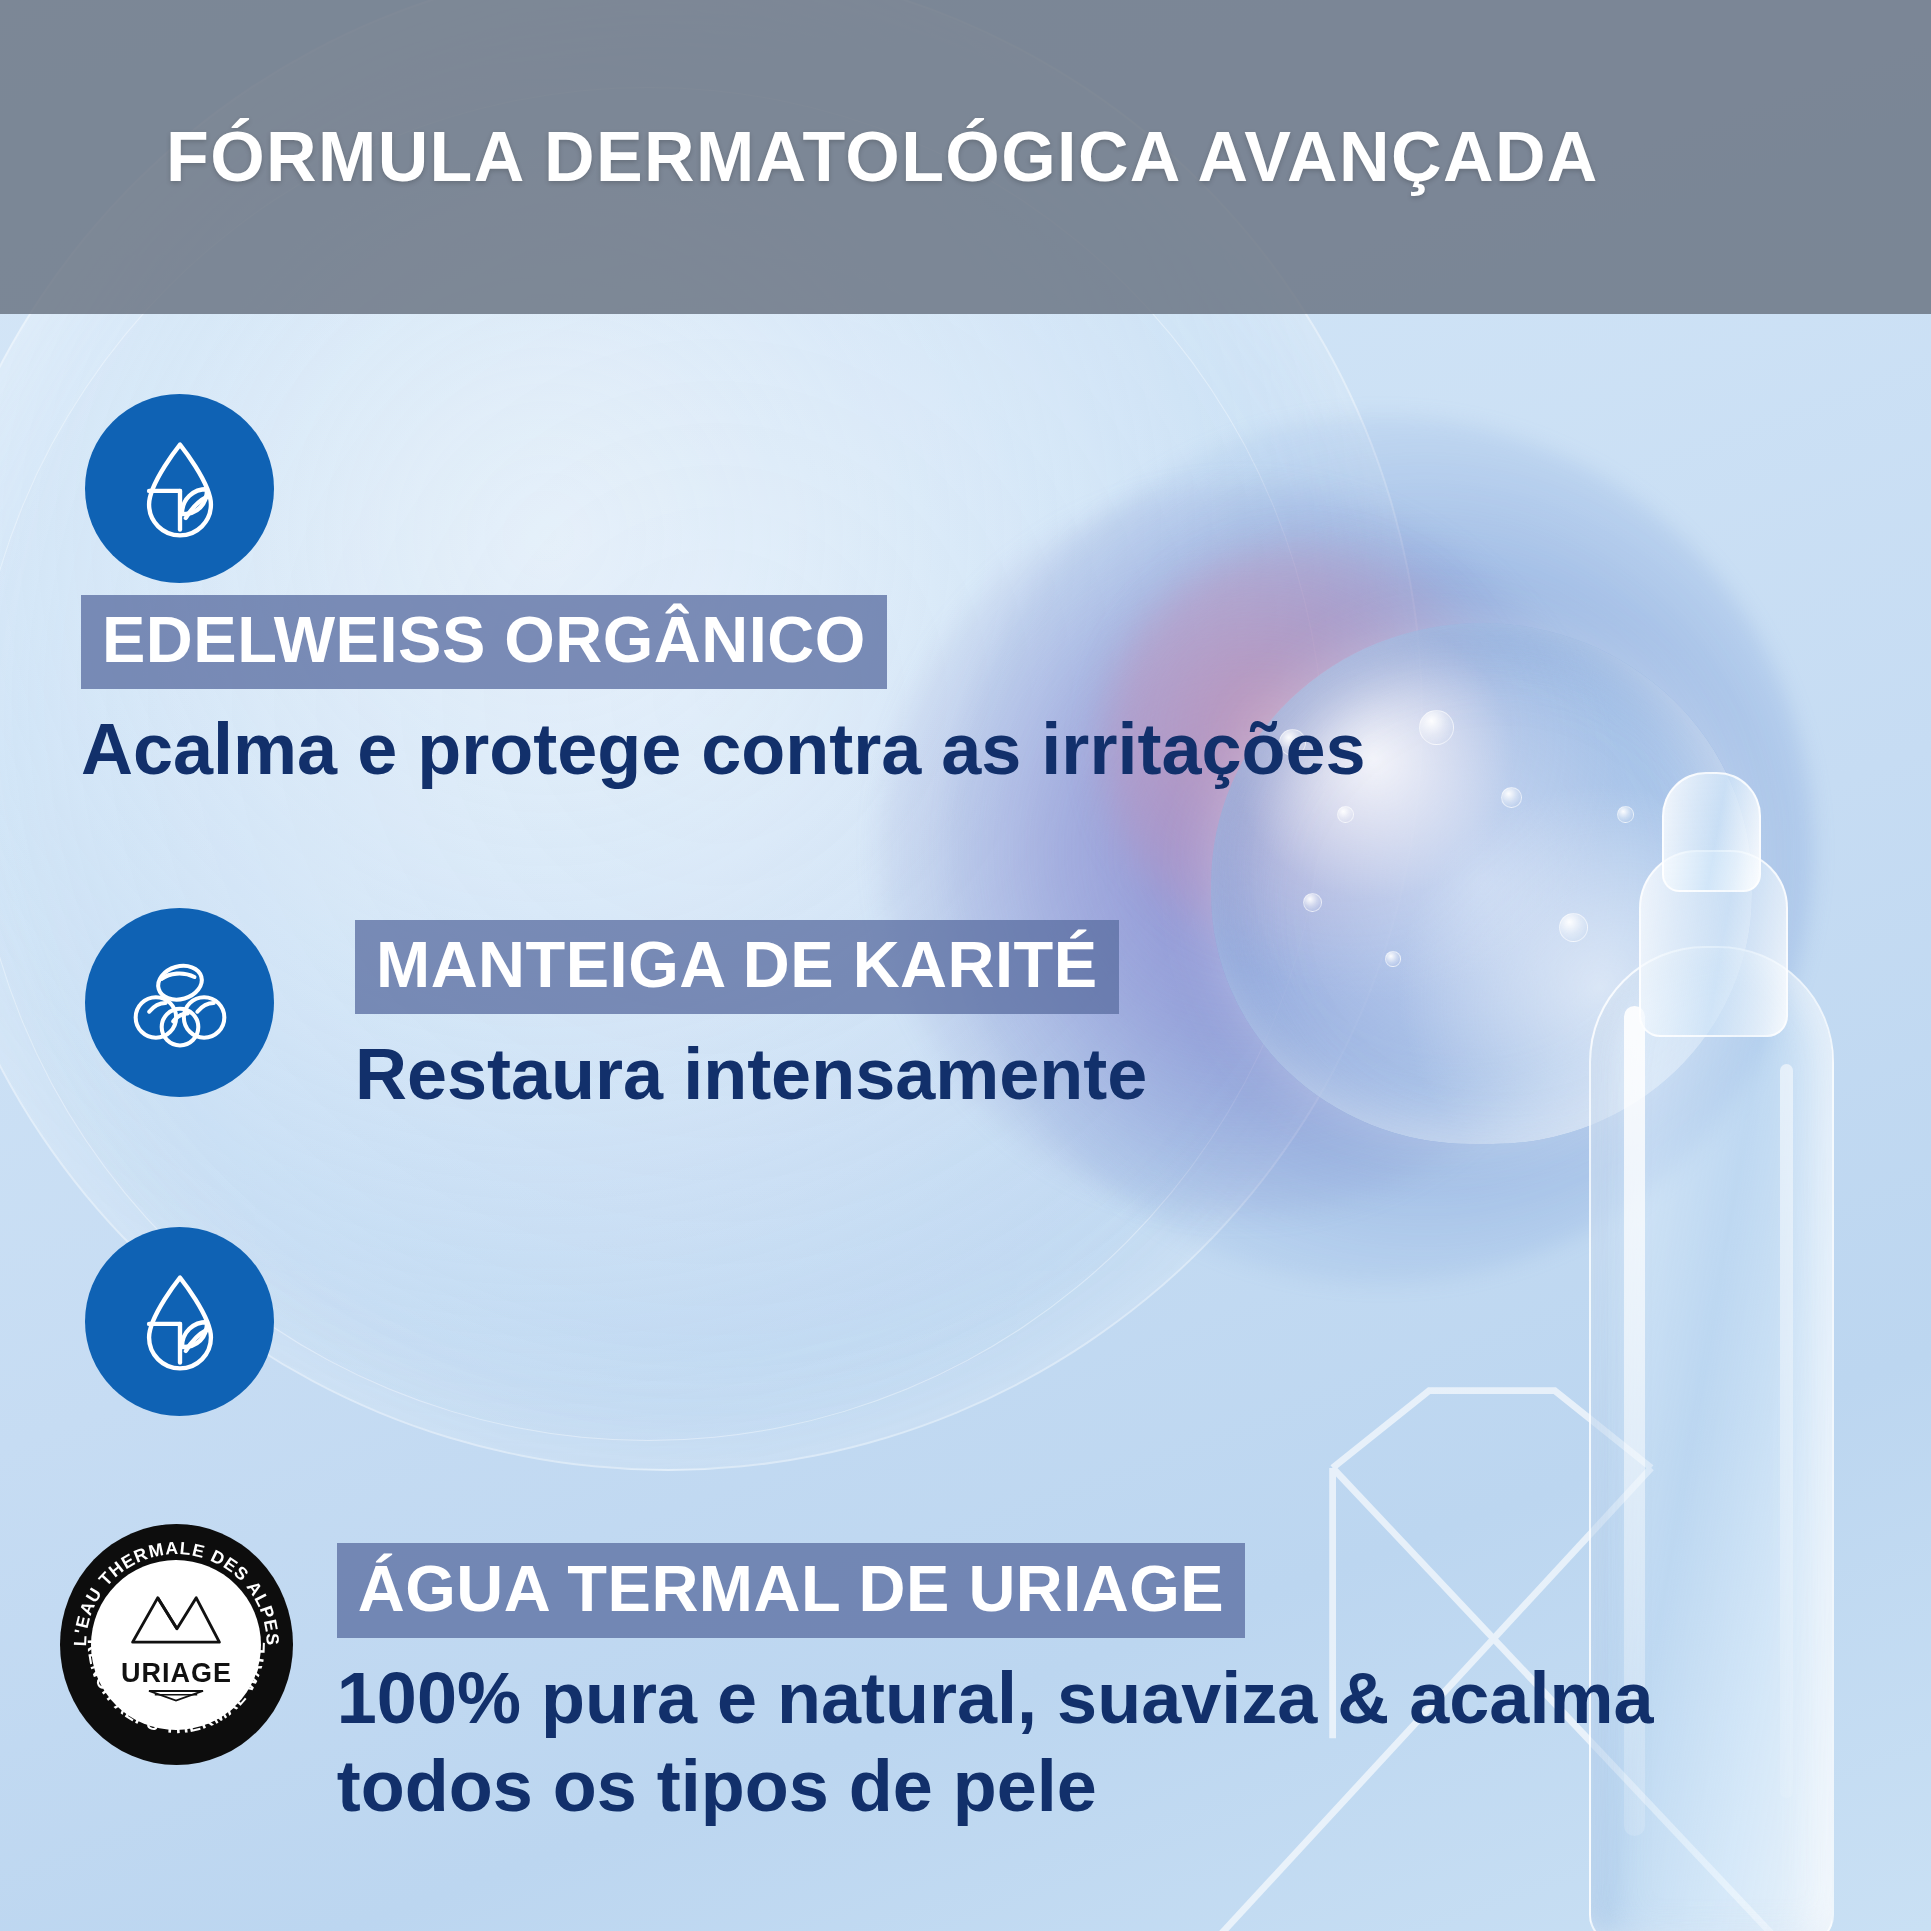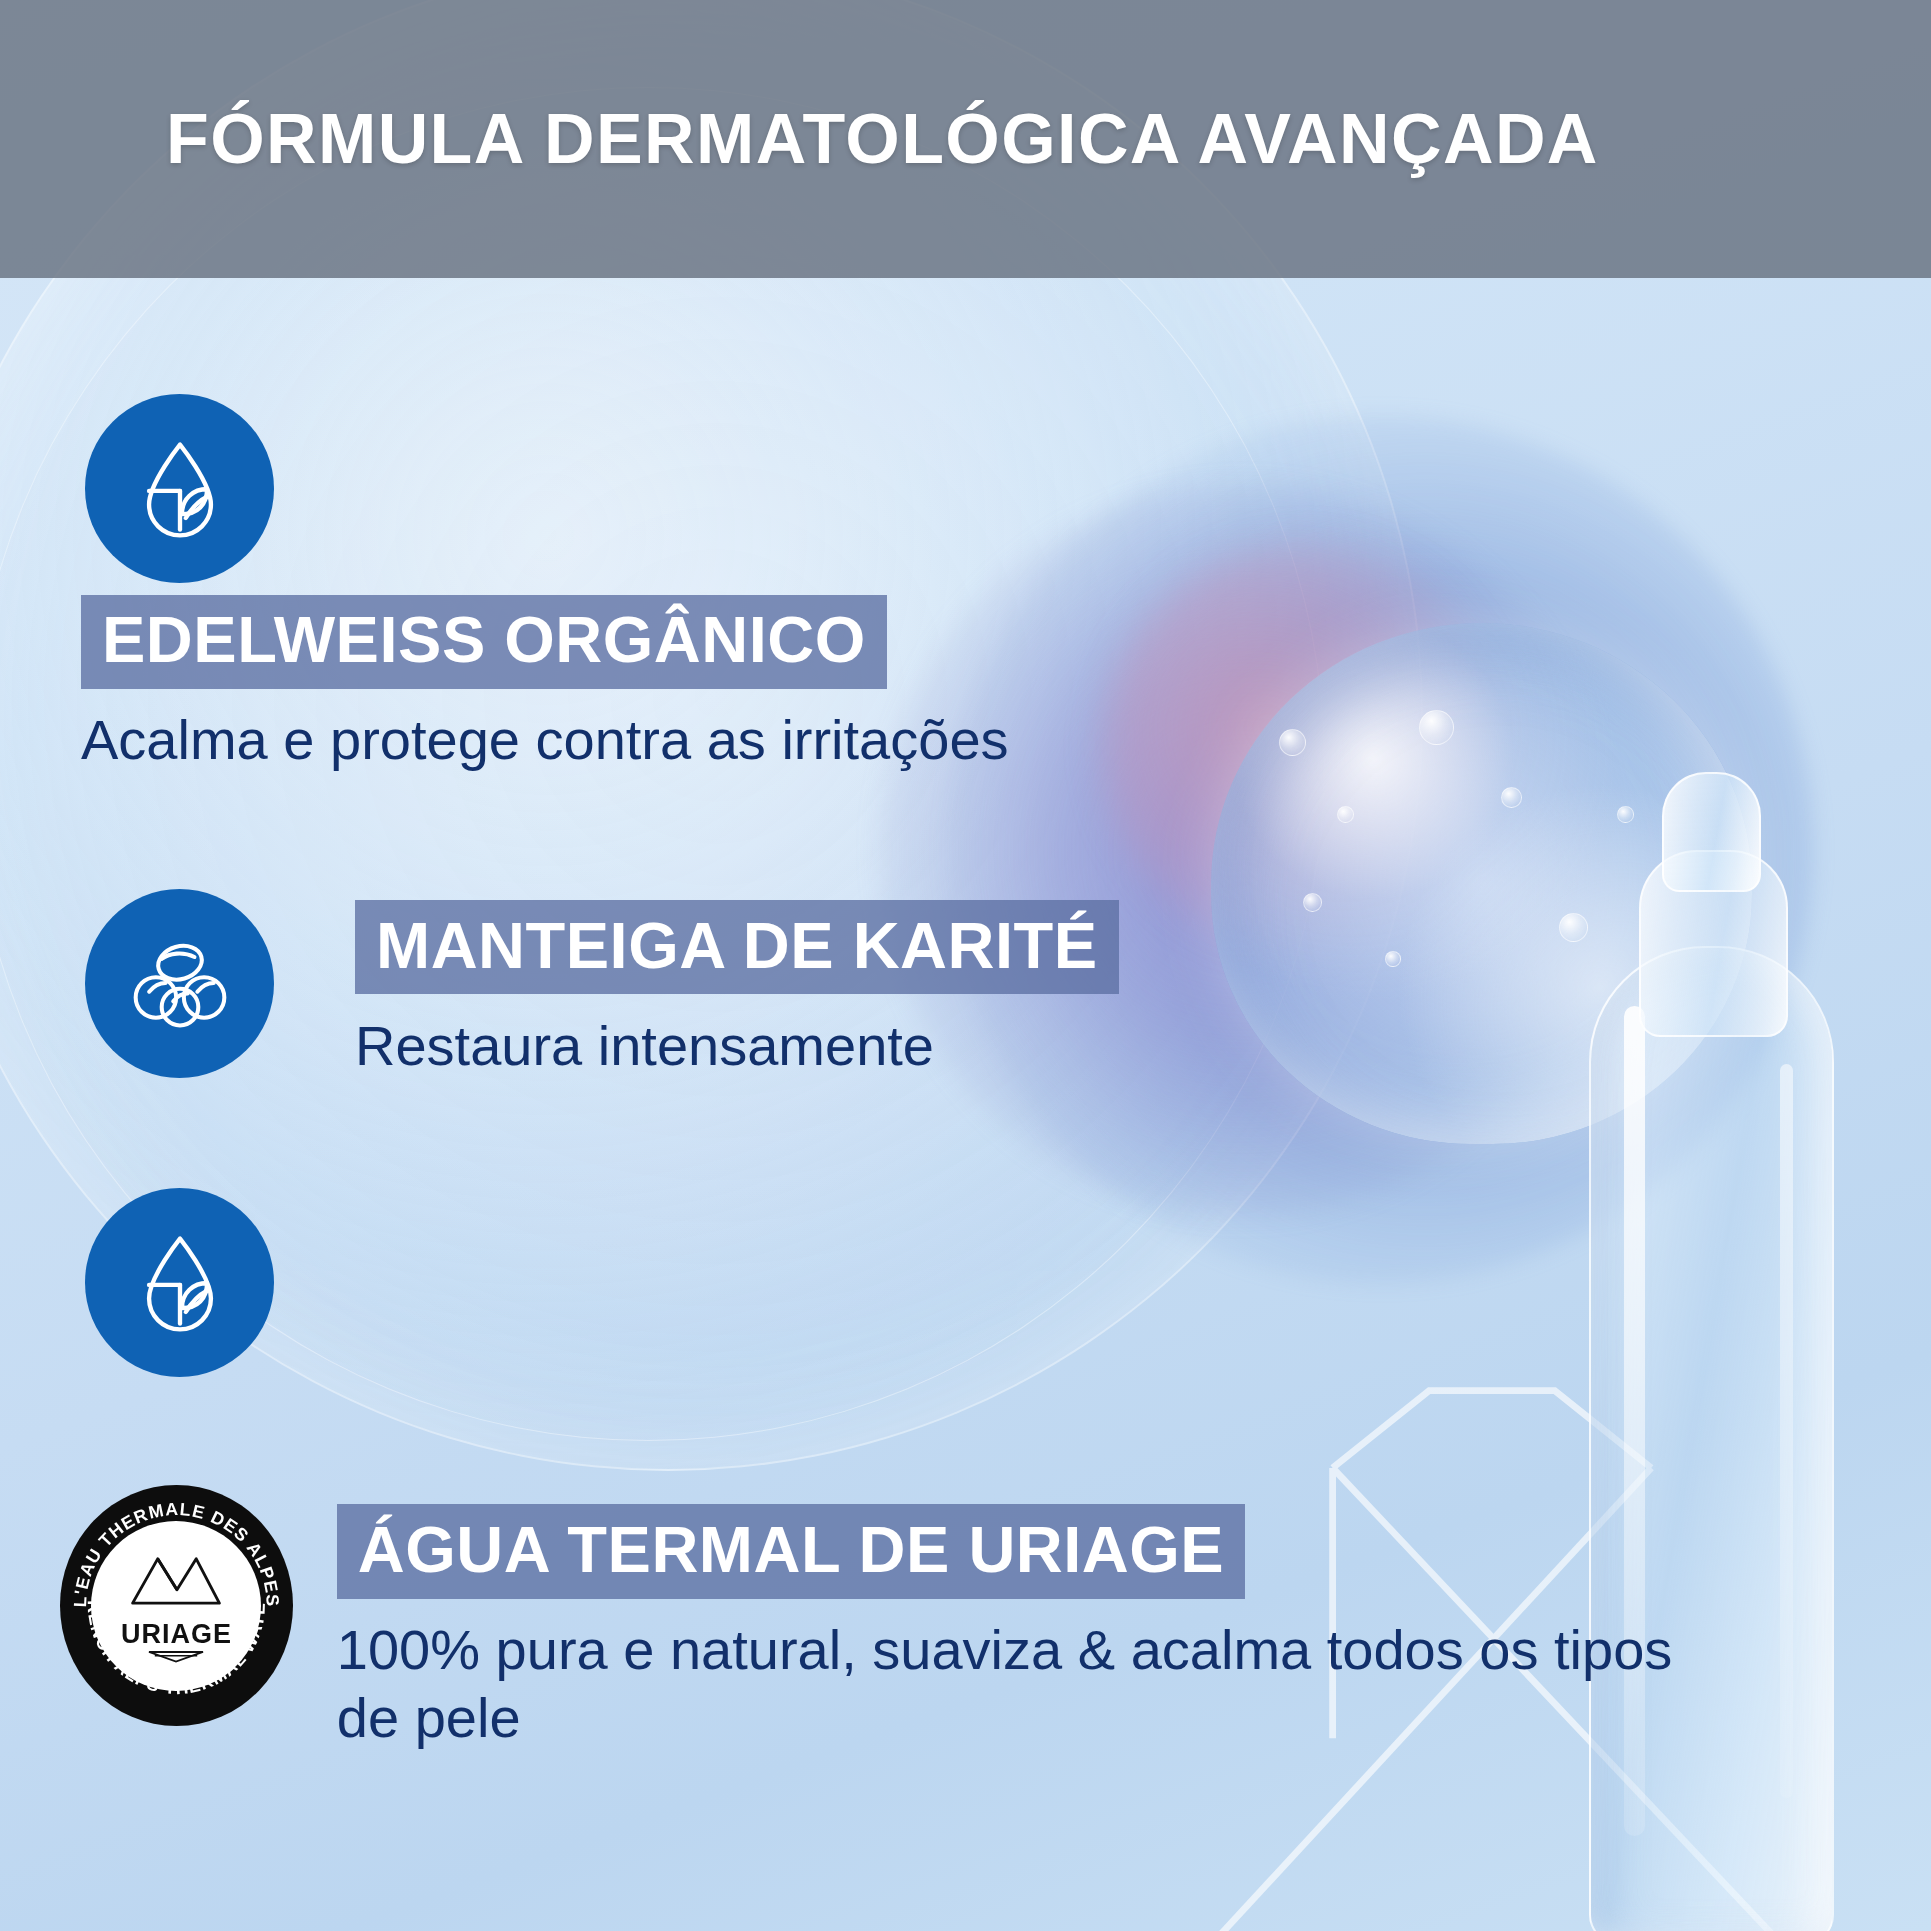--- a/index.html
+++ b/index.html
@@ -162,21 +162,21 @@
 
   
   .lineart { position: absolute; left: 1014px; top: 1352px; opacity: 0.75; }
 
   
   .header-band {
     position: absolute;
     left: 0;
     top: 0;
     width: 1931px;
-    height: 278px;
+    height: 314px;
     background: rgba(104,114,128,0.82);
     display: flex;
     align-items: center;
   }
   .header-title {
     margin-left: 166px;
     color: #ffffff;
     font-size: 70px;
     font-weight: bold;
     letter-spacing: 1.4px;
@@ -218,22 +218,22 @@
     color: #ffffff;
     font-size: 65px;
     font-weight: bold;
     letter-spacing: 0.5px;
     padding: 7.7px 21px 11.6px 21px;
     white-space: nowrap;
   }
   .benefit-desc {
     margin-top: 17.4px;
     color: #12306b;
-    font-size: 56px;
-    font-weight: normal;
+    font-size: 72px;
+    font-weight: bold;
     line-height: 1.22;
     max-width: 1410px;
   }
   .benefit-row.row-1 { margin-bottom: 114px; flex-direction: column; }
   .benefit-row.row-2 { margin-bottom: 108px; }
   .benefit-row.row-3 { margin-bottom: 108px; }
   .benefit-row.row-4 .benefit-text { margin-left: 44px; padding-top: 19.3px; }
 
   
   .seal {

